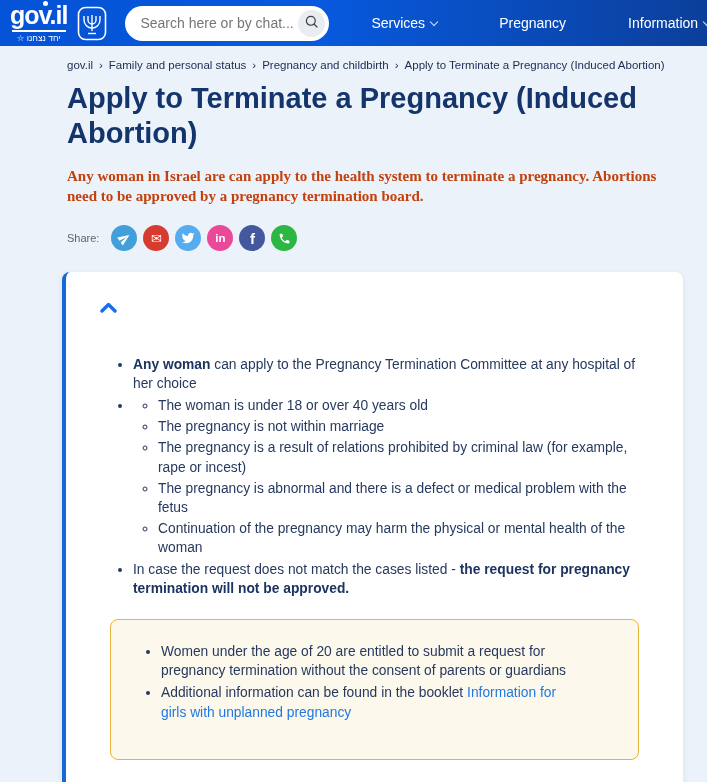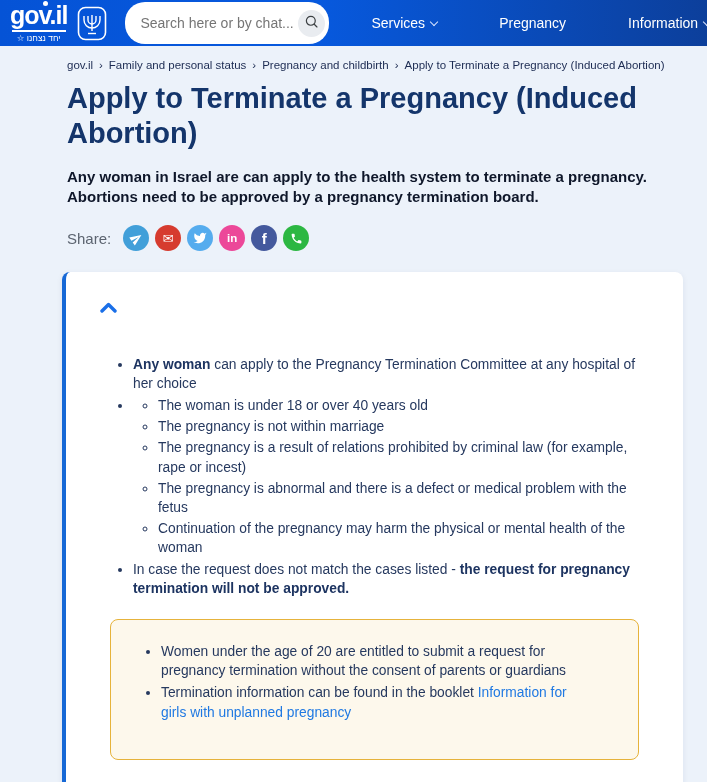--- a/index.html
+++ b/index.html
@@ -13,21 +13,21 @@
     padding:0 16px 0 10px; gap:10px;
   }
   .govlogo { display:flex; flex-direction:column; align-items:center; cursor:pointer; }
   .govtext { position:relative; color:#fff; font-size:25px; font-weight:bold; letter-spacing:-1px; line-height:1; }
   .vdot { position:absolute; width:5px; height:5px; border-radius:50%; background:#fff; top:-2px; left:33px; }
   .govline { width:54px; height:2px; background:#fff; margin:2px 0 1px; }
   .govtag { color:#fff; font-size:8.5px; direction:rtl; white-space:nowrap; }
   .emblem { display:flex; align-items:center; }
 
   .searchpill {
-    width:204px; height:42px; background:#fff; border-radius:20px;
+    width:204px; height:35px; background:#fff; border-radius:20px;
     display:flex; align-items:center; padding:0 4px 0 15px; margin-left:8px;
   }
   .searchpill input {
     border:none; outline:none; flex:1; font-size:14px; color:#202124;
     font-family:"Liberation Sans", sans-serif; background:transparent; min-width:0;
   }
   .searchbtn {
     width:27px; height:27px; border-radius:50%; background:#e9ecf0; border:none;
     display:flex; align-items:center; justify-content:center; cursor:pointer; flex:none;
   }
@@ -37,24 +37,24 @@
   .chev { width:6px; height:6px; border-right:1.7px solid #d8e4ff; border-bottom:1.7px solid #d8e4ff;
     transform:rotate(45deg); display:inline-block; margin-left:6px; margin-top:-3px; }
 
   
   .breadcrumb { margin:13px 20px 0 67px; font-size:11.5px; color:#1c2b52; display:flex; flex-wrap:wrap; align-items:center; }
   .breadcrumb a { color:#1c2b52; text-decoration:none; cursor:pointer; }
   .bc-sep { margin:0 6px; color:#1c2b52; }
 
   
   .page-title { margin:10px 20px 0 67px; max-width:575px; font-size:29px; line-height:1.22; font-weight:bold; color:#14356b; }
-  .page-intro { margin:15px 20px 0 67px; max-width:645px; font-size:15px; line-height:1.32; font-weight:bold; color:#0f172a; }
+  .page-intro { margin:15px 20px 0 67px; max-width:645px; font-size:15px; line-height:1.32; font-weight:bold; color:#c2410c;font-family:Liberation Serif, serif; }
 
   .share-row { margin:19px 20px 0 67px; display:flex; align-items:center; gap:12px; }
-  .share-label { color:#5c6470; font-size:15px; }
+  .share-label { color:#5c6470; font-size:11px; }
   .share-icons { display:flex; gap:6px; }
   .sicon { width:26px; height:26px; border-radius:50%; display:flex; align-items:center; justify-content:center;
     color:#fff; cursor:pointer; }
   .sicon.telegram { background:#419fd9; }
   .sicon.email    { background:#d63b2f; font-size:13px; }
   .sicon.twitter  { background:#55acee; }
   .sicon.linkedin { background:#ec4899; font-size:11.5px; font-weight:bold; }
   .sicon.facebook { background:#44599d; font-size:15px; font-weight:bold; }
   .sicon.whatsapp { background:#2cb742; }
 
@@ -191,17 +191,17 @@
           <li>The pregnancy is abnormal and there is a defect or medical problem with the fetus</li>
           <li>Continuation of the pregnancy may harm the physical or mental health of the woman</li>
         </ul>
       </li>
       <li><span>In case the request does not match the cases listed - </span><span class="b">the request for pregnancy termination will not be approved.</span></li>
     </ul>
 
     <div class="notebox">
       <ul class="note-list">
         <li>Women under the age of 20 are entitled to submit a request for pregnancy termination without the consent of parents or guardians</li>
-        <li><span>Termination information can be found in the booklet </span><a class="note-link">Information for girls with unplanned pregnancy</a></li>
+        <li><span>Additional information can be found in the booklet </span><a class="note-link">Information for girls with unplanned pregnancy</a></li>
       </ul>
     </div>
   </div>
 </div>
 
 </body></html>

